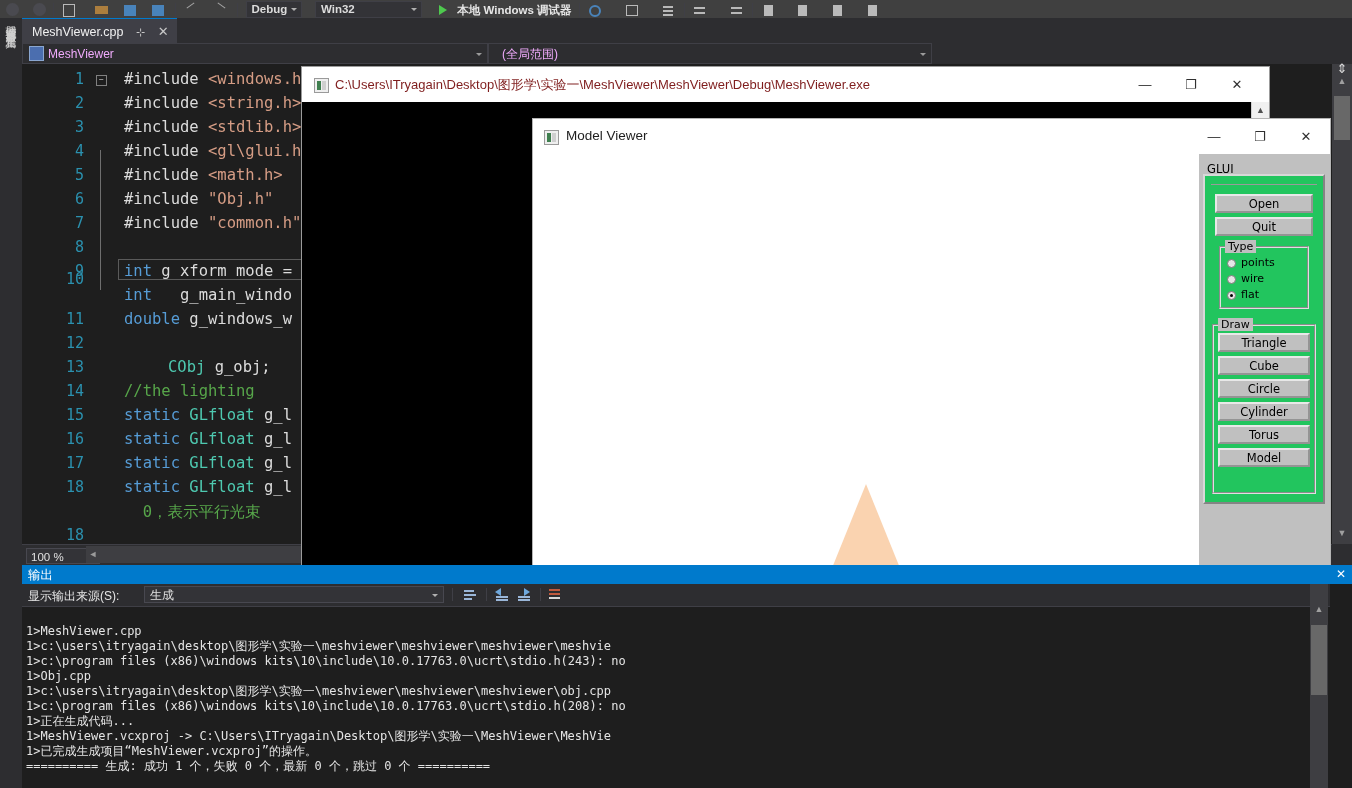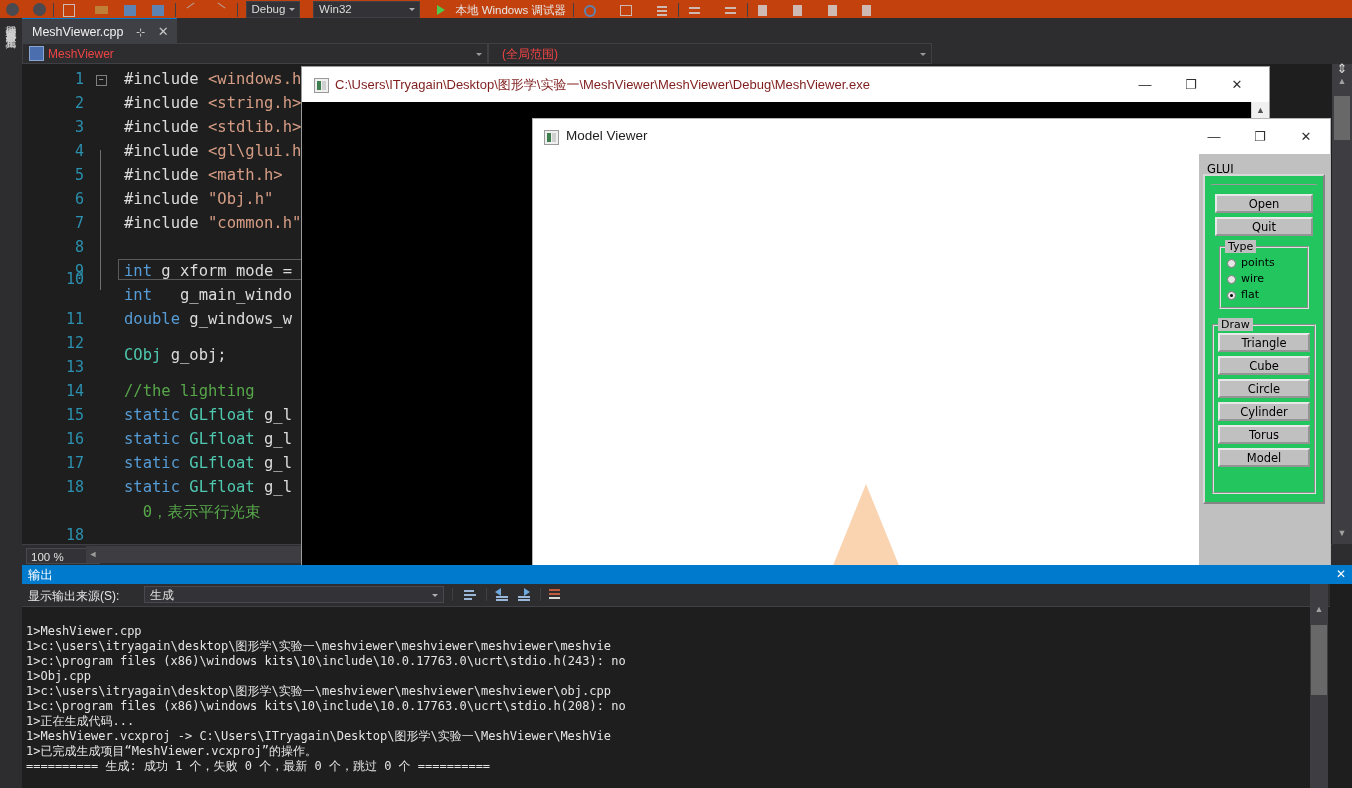--- a/index.html
+++ b/index.html
@@ -6,21 +6,21 @@
   body{
     width:1352px;height:788px;overflow:hidden;
     background:#2d2d30;
     font-family:"Liberation Sans", sans-serif;
     font-size:12px;color:#f1f1f1;
     position:relative;
   }
   .abs{position:absolute;}
 
   
-  #vs-toolbar{left:0;top:0;width:1352px;height:18px;background:#c2410c;border-bottom:1px solid #3f3f46;}
+  #vs-toolbar{left:0;top:0;width:1352px;height:18px;background:#404040;border-bottom:1px solid #3f3f46;font-weight:bold;}
   .tb-sep{width:1px;height:14px;background:#3f3f46;display:inline-block;vertical-align:middle;margin:0 4px;}
   .tb-ico{display:inline-block;vertical-align:middle;width:16px;height:14px;position:relative;opacity:.85;}
   .tb-row{white-space:nowrap;padding-left:6px;line-height:18px;height:18px;overflow:hidden;}
   .arrow-circ{width:13px;height:13px;border-radius:50%;background:#4a4a50;display:inline-block;vertical-align:middle;}
   .tb-combo{display:inline-block;vertical-align:middle;height:15px;line-height:15px;background:#333337;
             border:1px solid #3f3f46;color:#dcdcdc;font-size:11.5px;padding:0 14px 0 5px;position:relative;}
   .tb-combo:after{content:"";position:absolute;right:4px;top:6px;border-left:3px solid transparent;border-right:3px solid transparent;border-top:3px solid #b0b0b0;}
   .grn-tri{display:inline-block;vertical-align:middle;width:0;height:0;border-left:8px solid #4ec94e;border-top:5px solid transparent;border-bottom:5px solid transparent;}
   .tb-lbl{display:inline-block;vertical-align:middle;font-size:11.5px;color:#e6e6e6;}
 
@@ -32,21 +32,21 @@
   
   #tabstrip{left:22px;top:18px;width:1330px;height:25px;background:#2d2d30;}
   #doc-tab{left:0;top:0;height:25px;background:#3f3f46;color:#f1f1f1;font-size:12.5px;
            padding:0 8px 0 10px;line-height:25px;white-space:nowrap;border-top:1px solid #007acc;}
   #doc-tab .pin{color:#c8c8c8;font-size:11px;margin-left:9px;}
   #doc-tab .x{color:#c8c8c8;font-size:13px;margin-left:9px;}
 
   
   #navbar{left:22px;top:43px;width:1330px;height:21px;background:#2d2d30;border-bottom:1px solid #3f3f46;}
   .navcombo{position:absolute;top:0;height:21px;line-height:21px;border:1px solid #3f3f46;background:#2d2d30;
-            color:#ef4444;font-size:12px;padding-left:6px;box-sizing:border-box;}
+            color:#f0abfc;font-size:12px;padding-left:6px;box-sizing:border-box;}
   .navcombo .caret{position:absolute;right:5px;top:9px;border-left:3px solid transparent;border-right:3px solid transparent;border-top:3px solid #9b9b9b;}
   .navicon{display:inline-block;width:13px;height:13px;background:#4b6eaf;border:1px solid #8aa6d0;
            vertical-align:middle;margin-right:4px;position:relative;top:-1px;}
 
   
   #editor{left:22px;top:64px;width:1310px;height:480px;background:#1e1e1e;overflow:hidden;}
   #gutter{position:absolute;left:0;top:0;width:92px;height:480px;background:#1e1e1e;}
   .lnum{position:absolute;right:30px;color:#2b91af;font-family:"DejaVu Sans Mono",monospace;font-size:15px;text-align:right;width:40px;}
   .fold{position:absolute;left:74px;width:9px;height:9px;border:1px solid #808080;color:#c0c0c0;
         font-size:8px;line-height:8px;text-align:center;font-family:"DejaVu Sans Mono",monospace;}
@@ -235,21 +235,21 @@
       <div class="cl" style="top: 6px;"><span class="pp">#include</span> <span class="str">&lt;windows.h&gt;</span></div>
       <div class="cl" style="top: 30px;"><span class="pp">#include</span> <span class="str">&lt;string.h&gt;</span></div>
       <div class="cl" style="top: 54px;"><span class="pp">#include</span> <span class="str">&lt;stdlib.h&gt;</span></div>
       <div class="cl" style="top: 78px;"><span class="pp">#include</span> <span class="str">&lt;gl\glui.h&gt;</span></div>
       <div class="cl" style="top: 102px;"><span class="pp">#include</span> <span class="str">&lt;math.h&gt;</span></div>
       <div class="cl" style="top: 126px;"><span class="pp">#include</span> <span class="str">"Obj.h"</span></div>
       <div class="cl" style="top: 150px;"><span class="pp">#include</span> <span class="str">"common.h"</span></div>
       <div class="cl" style="top: 198px;"><span class="kw">int</span> g_xform_mode = </div>
       <div class="cl" style="top: 222px;"><span class="kw">int</span>   g_main_windo</div>
       <div class="cl" style="top: 246px;"><span class="kw">double</span> g_windows_w</div>
-      <div class="cl" style="top: 282px;"><span class="tp">CObj</span> g_obj;</div>
+      <div class="cl" style="top: 294px; margin-left: 44px;"><span class="tp">CObj</span> g_obj;</div>
       <div class="cl" style="top: 318px;"><span class="cm">//the lighting</span></div>
       <div class="cl" style="top: 342px;"><span class="kw">static</span> <span class="tp">GLfloat</span> g_l</div>
       <div class="cl" style="top: 366px;"><span class="kw">static</span> <span class="tp">GLfloat</span> g_l</div>
       <div class="cl" style="top: 390px;"><span class="kw">static</span> <span class="tp">GLfloat</span> g_l</div>
       <div class="cl" style="top: 414px;"><span class="kw">static</span> <span class="tp">GLfloat</span> g_l</div>
       <div class="cl" style="top: 438px;"><span class="cm">  0，表示平行光束</span></div>
     </div>
   <div id="hl-line" style="top:195px;"></div>
 </div>
 

